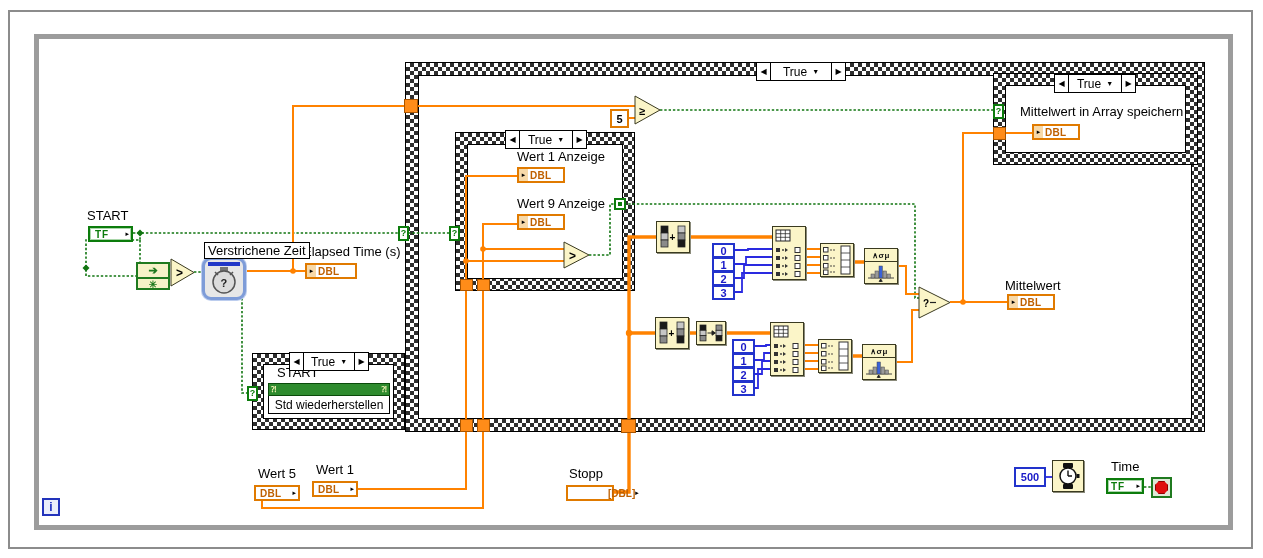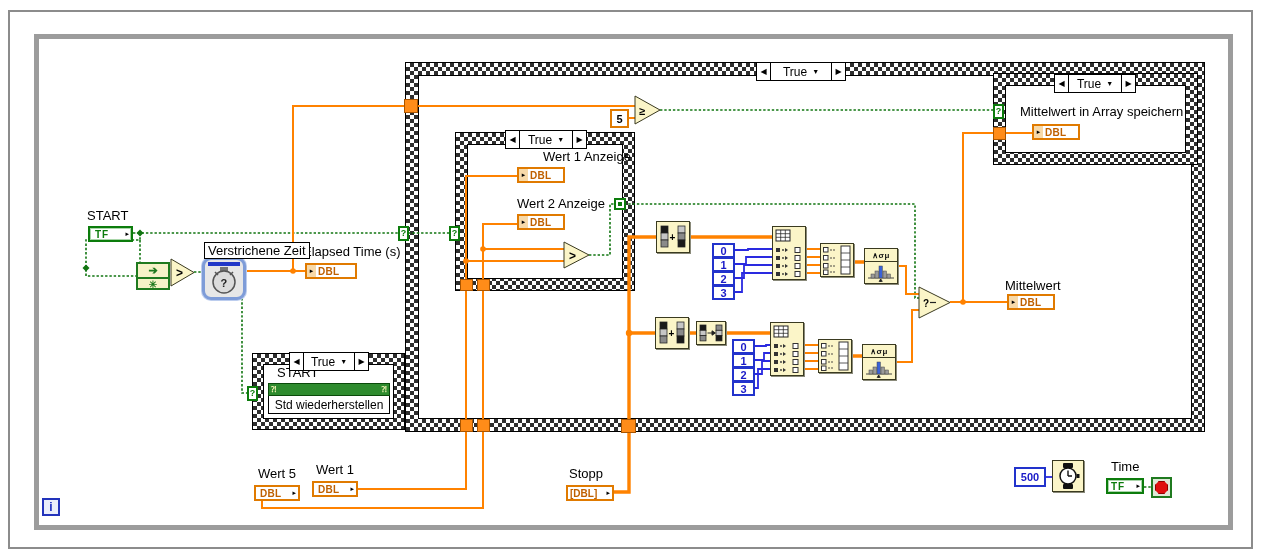--- a/index.html
+++ b/index.html
@@ -197,28 +197,28 @@
   </div>
 
   <div class="a corange z20" style="left:610px;top:109px;width:19px;height:19px;">5</div>
   <div class="a z20" style="left:634px;top:95px;">
     <svg width="27" height="30" viewBox="0 0 27 30">
         <polygon points="1,1 26,15 1,29" fill="#FBF5C8" stroke="#3a3a20"></polygon>
         <text x="5" y="19.5" font-size="11" font-weight="bold" font-family="Liberation Sans">≥</text>
       </svg>
   </div>
 
-  <div class="a lb z20" style="left:543px;top:150px;">Wert 1 Anzeige</div>
+  <div class="a lb z20" style="left:517px;top:150px;">Wert 1 Anzeige</div>
   <div class="a dbl z20" style="left:517px;top:167px;width:48px;">
     <span class="dbl-in">
         <span>▸</span>
       </span>
     <span class="dbl-t">DBL</span>
   </div>
-  <div class="a lb z20" style="left:517px;top:197px;">Wert 2 Anzeige</div>
+  <div class="a lb z20" style="left:517px;top:197px;">Wert 9 Anzeige</div>
   <div class="a dbl z20" style="left:517px;top:214px;width:48px;">
     <span class="dbl-in">
         <span>▸</span>
       </span>
     <span class="dbl-t">DBL</span>
   </div>
   <div class="a z20" style="left:563px;top:241px;">
     <svg width="27" height="28" viewBox="0 0 27 28">
         <polygon points="1,1 26,14 1,27" fill="#FBF5C8" stroke="#3a3a20"></polygon>
         <text x="6" y="18.5" font-size="12" font-weight="bold" font-family="Liberation Sans">&gt;</text>
@@ -442,21 +442,21 @@
     <span class="dbl-t" style="padding-left:4px;">DBL</span>
     <span class="ctl-ar">▸</span>
   </div>
   <div class="a lb z20" style="left:316px;top:463px;">Wert 1</div>
   <div class="a dbl z20" style="left:312px;top:481px;width:46px;">
     <span class="dbl-t" style="padding-left:4px;">DBL</span>
     <span class="ctl-ar">▸</span>
   </div>
   <div class="a lb z20" style="left:569px;top:467px;">Stopp</div>
   <div class="a dbl z20" style="left:566px;top:485px;width:48px;">
-    <span class="dbl-t" style="padding-left:2px;letter-spacing:0;">[DBL]</span>
+    <span class="dbl-t" style="padding-left:2px;letter-spacing:0;margin-left:38px;">[DBL]</span>
     <span class="ctl-ar">▸</span>
   </div>
 
   <div class="a cblue z20" style="left:1014px;top:467px;width:32px;height:20px;">500</div>
   <div class="a node z20" style="left:1052px;top:460px;width:32px;height:32px;">
     <svg width="30" height="30" viewBox="0 0 30 30">
       <rect x="10" y="2" width="10" height="5" rx="1" fill="#111"></rect>
       <rect x="10" y="23" width="10" height="5" rx="1" fill="#111"></rect>
       <circle cx="15" cy="15" r="8" fill="#fff" stroke="#111" stroke-width="1.5"></circle>
       <path d="M15 15 V9.5 M15 15 H19" stroke="#111" stroke-width="1.4"></path>

